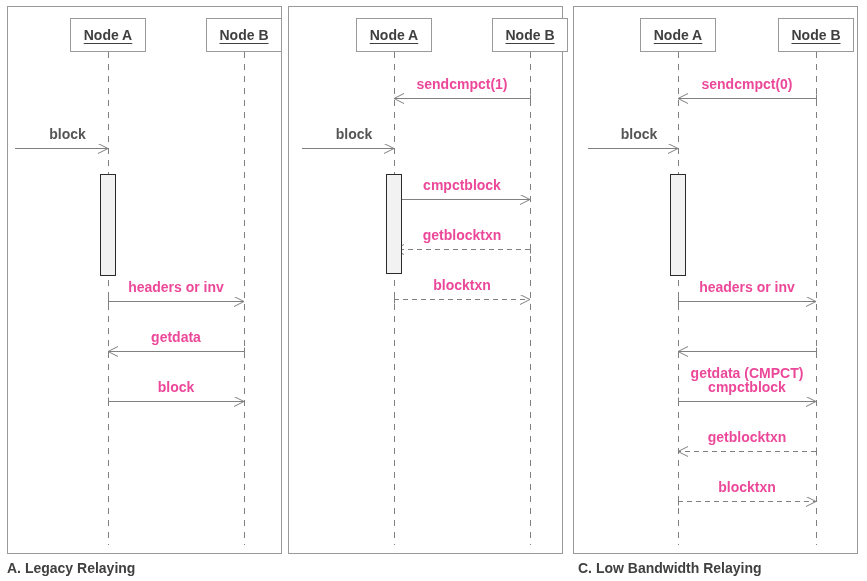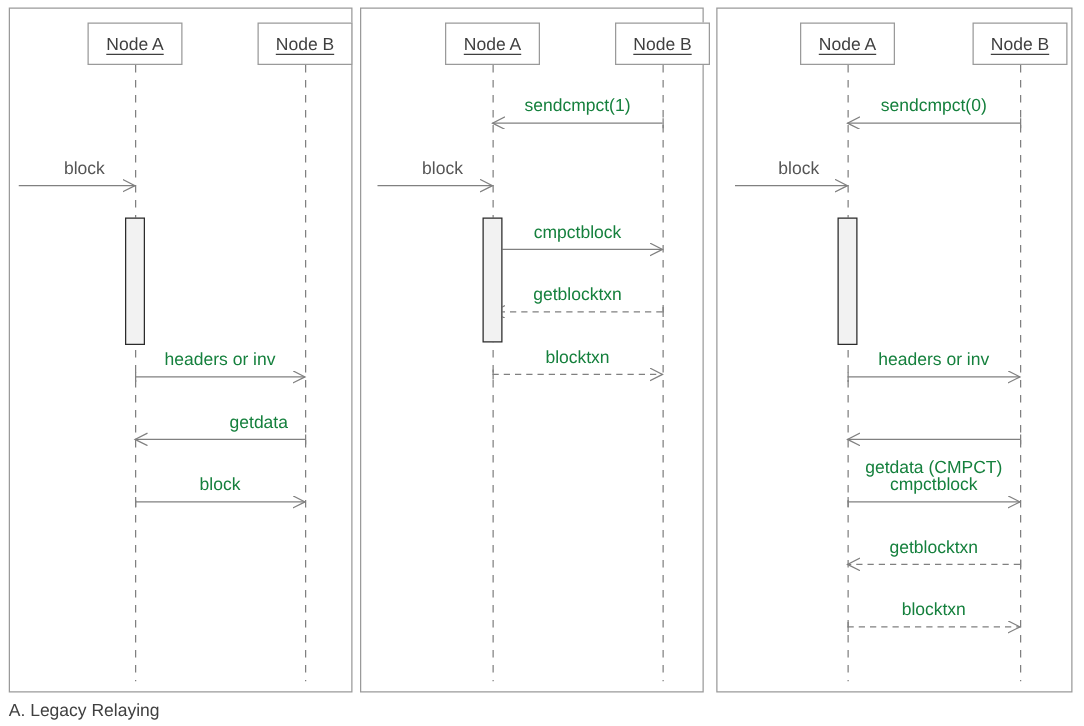--- a/index.html
+++ b/index.html
@@ -2,21 +2,21 @@
 <html><head>
 <meta charset="utf-8">
 <style>
   html,body{margin:0;padding:0;background:#ffffff;}
   body{
     width:867px;height:581px;
     font-family:"Liberation Sans","DejaVu Sans",sans-serif;
     color:#404040;
     overflow:hidden;
   }
-  #stage{position:relative;width:867px;height:581px;}
+  #stage{position:relative;width:867px;height:581px;font-weight:bold;}
 
   .panel{
     position:absolute;
     border:1px solid #9a9a9a;
     background:#ffffff;
     box-sizing:border-box;
   }
   .panel-svg{position:absolute;left:0;top:0;}
 
   .caption{
@@ -40,21 +40,21 @@
     font-size:14px;
     color:#3f3f3f;
     text-decoration:underline;
     text-underline-offset:3px;
     white-space:nowrap;
   }
 
   .msglabel{
     position:absolute;
     font-size:14px;
-    color:#15803d;
+    color:#ec4899;
     white-space:nowrap;
     transform:translate(-50%,-100%);
     line-height:1;
   }
   .extlabel{
     position:absolute;
     font-size:14px;
     color:#555555;
     white-space:nowrap;
     transform:translate(-50%,-100%);
@@ -92,21 +92,21 @@
         <line x1="100.5" y1="390.5" x2="100.5" y2="398.5" stroke="#808080" stroke-width="1"></line>
       </svg>
       <div class="nodebox" style="left: 62px; top: 11px; width: 76px; height: 34px;">
         <span>Node A</span>
       </div>
       <div class="nodebox" style="left: 198px; top: 11px; width: 76px; height: 34px;">
         <span>Node B</span>
       </div>
       <div class="activation" style="left: 92px; top: 167px; width: 16px; height: 102px;"></div>
       <div class="msglabel" style="left: 168px; top: 287px;">headers or inv</div>
-      <div class="msglabel" style="left: 168px; top: 337px; margin-left: 31px;">getdata</div>
+      <div class="msglabel" style="left: 168px; top: 337px;">getdata</div>
       <div class="msglabel" style="left: 168px; top: 387px;">block</div>
       <div class="extlabel" style="left: 59.5px; top: 134px;">block</div>
     </div>
     <div class="caption" style="left: 7px; top: 561px;">A. Legacy Relaying</div>
     <div class="panel" style="left: 288px; top: 6px; width: 275px; height: 548px;">
       <svg width="275" height="548" class="panel-svg">
         <defs>
           <marker id="ah1" markerWidth="12" markerHeight="12" refX="10" refY="5" orient="auto" markerUnits="userSpaceOnUse">
             <path d="M0,0 L10,5 L0,10" fill="none" stroke="#808080" stroke-width="1"></path>
           </marker>
@@ -173,13 +173,14 @@
       </div>
       <div class="activation" style="left: 96px; top: 167px; width: 16px; height: 102px;"></div>
       <div class="msglabel" style="left: 173px; top: 84px;">sendcmpct(0)</div>
       <div class="msglabel" style="left: 173px; top: 287px;">headers or inv</div>
       <div class="msglabel" style="left: 173px; top: 337px; margin-top: 36px;">getdata (CMPCT)</div>
       <div class="msglabel" style="left: 173px; top: 387px;">cmpctblock</div>
       <div class="msglabel" style="left: 173px; top: 437px;">getblocktxn</div>
       <div class="msglabel" style="left: 173px; top: 487px;">blocktxn</div>
       <div class="extlabel" style="left: 65px; top: 134px;">block</div>
     </div>
+    <div class="caption" style="left: 578px; top: 561px;">C. Low Bandwidth Relaying</div>
   </div>
 
 </body></html>

